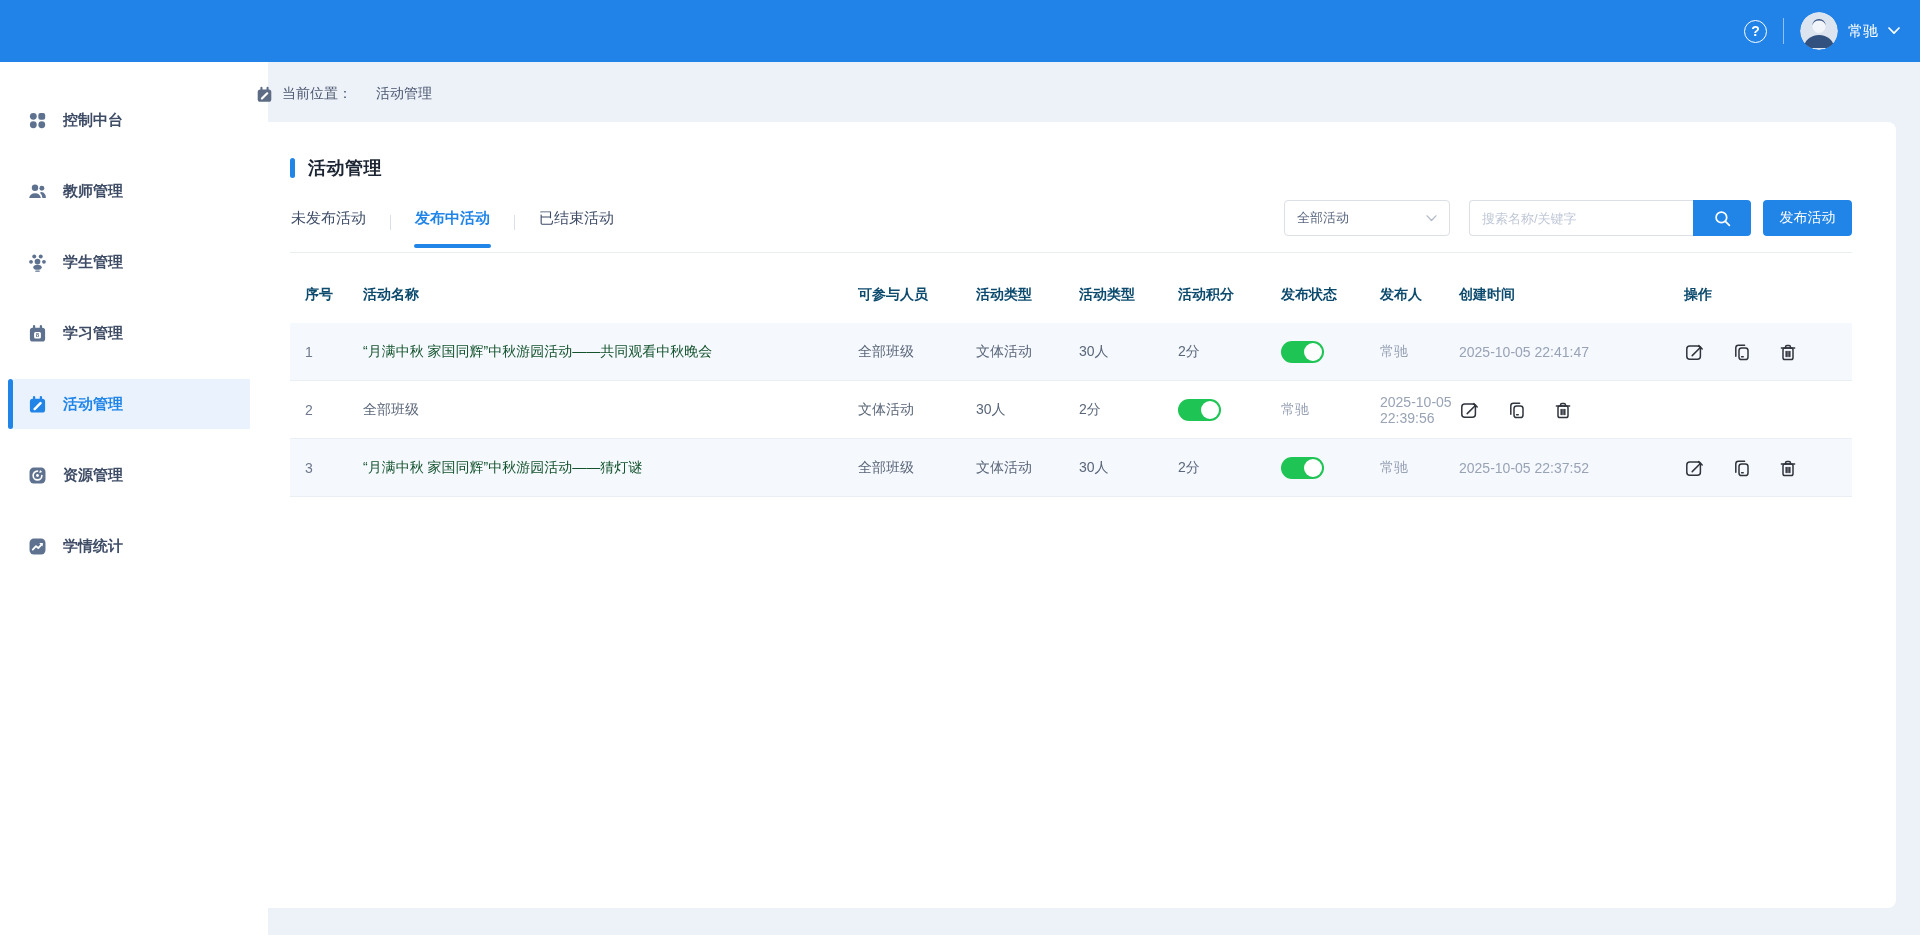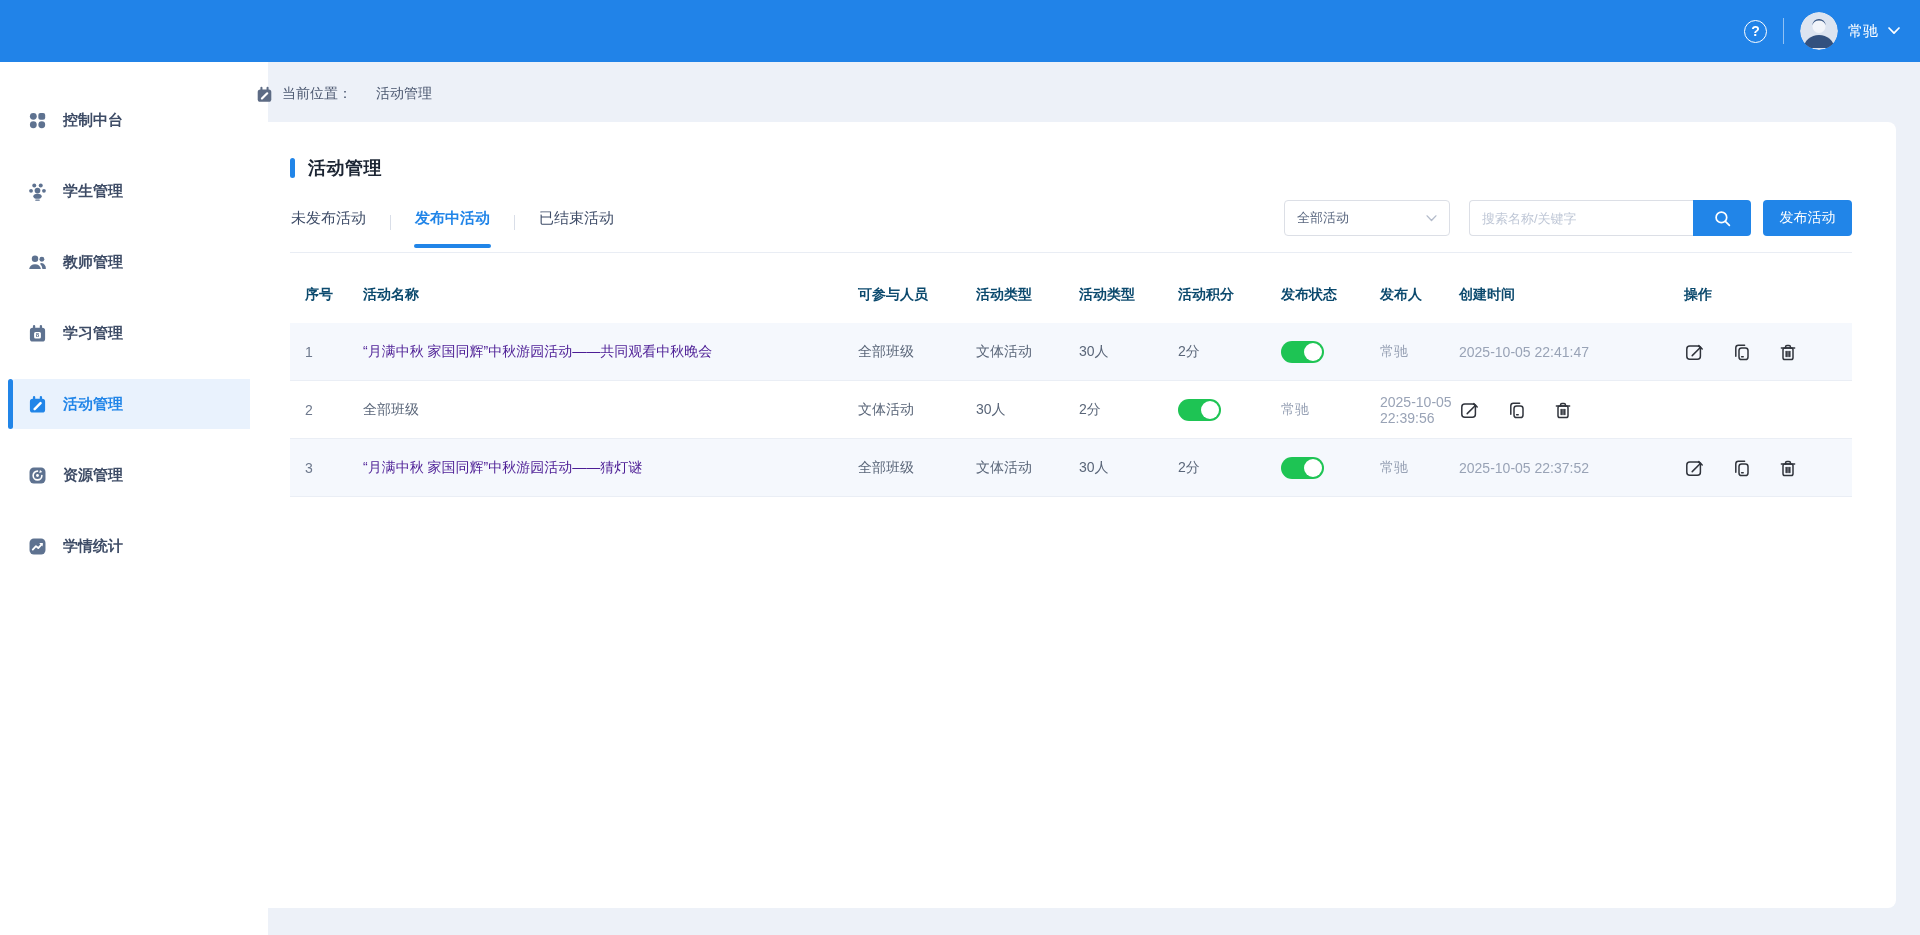--- a/index.html
+++ b/index.html
@@ -79,21 +79,21 @@
   
   .table { margin-top:13px; }
   .t-grid { display:grid;
     grid-template-columns:73px 495px 118px 103px 99px 103px 99px 79px 225px 1fr;
     align-items:center; }
   .t-head { height:57px; color:#0c4a6e; font-size:14px; font-weight:700; }
   .t-head > div:first-child, .t-row > div:first-child { padding-left:15px; }
   .t-row { height:58px; font-size:14px; color:#5a6679; border-bottom:1px solid #eaeef5; }
   .t-row.stripe { background:#f5f8fd; }
   .cell-index { color:#6e798d; }
-  .cell-name { color:#4c1d95; white-space:nowrap; overflow:hidden; }
+  .cell-name { color:#14532d; white-space:nowrap; overflow:hidden; }
   .cell-muted { color:#99a3b6; }
   .toggle { width:43px; height:22px; border-radius:11px; background:#1ec454;
     position:relative; cursor:pointer; }
   .toggle .knob { position:absolute; right:2px; top:2px; width:18px; height:18px;
     border-radius:50%; background:#fff; }
   .actions { display:flex; align-items:center; gap:27px; }
   .act-icon { width:20px; height:20px; color:#30343c; cursor:pointer; display:flex; }
   .act-icon svg { width:20px; height:20px; }
 </style>
 </head>
@@ -135,42 +135,42 @@
         <circle cx="5.6" cy="14.5" r="3.6"></circle>
         <circle cx="14.5" cy="14.5" r="3.6"></circle>
       </svg>
     </span>
     <span class="s-label">控制中台</span>
   </div>
 
   <div class="side-item">
     <span class="s-icon">
       <svg viewBox="0 0 20 20" fill="currentColor">
+        <circle cx="7.4" cy="6" r="3.4"></circle>
+        <path d="M1.2,16.8 a6.3,6 0 0 1 12.4,0 z"></path>
+        <circle cx="14.6" cy="6.6" r="2.6"></circle>
+        <path d="M14.2,10.6 a5,5.6 0 0 1 4.6,6.2 h-3.6 a8,8 0 0 0 -2.6,-5.4 q0.8,-0.7 1.6,-0.8 z"></path>
+      </svg>
+    </span>
+    <span class="s-label">教师管理</span>
+  </div>
+
+  <div class="side-item">
+    <span class="s-icon">
+      <svg viewBox="0 0 20 20" fill="currentColor">
         <circle cx="6.6" cy="3.6" r="2.1"></circle>
           <circle cx="13.4" cy="3.6" r="2.1"></circle>
         <circle cx="3.2" cy="9.3" r="2"></circle>
           <circle cx="16.8" cy="9.3" r="2"></circle>
         <circle cx="10" cy="9" r="3"></circle>
         <ellipse cx="10" cy="15" rx="4.4" ry="2.7"></ellipse>
         <rect x="7.6" y="18.4" width="4.8" height="1.4" rx="0.7"></rect>
       </svg>
     </span>
     <span class="s-label">学生管理</span>
-  </div>
-
-  <div class="side-item">
-    <span class="s-icon">
-      <svg viewBox="0 0 20 20" fill="currentColor">
-        <circle cx="7.4" cy="6" r="3.4"></circle>
-        <path d="M1.2,16.8 a6.3,6 0 0 1 12.4,0 z"></path>
-        <circle cx="14.6" cy="6.6" r="2.6"></circle>
-        <path d="M14.2,10.6 a5,5.6 0 0 1 4.6,6.2 h-3.6 a8,8 0 0 0 -2.6,-5.4 q0.8,-0.7 1.6,-0.8 z"></path>
-      </svg>
-    </span>
-    <span class="s-label">教师管理</span>
   </div>
 
   <div class="side-item">
     <span class="s-icon">
       <svg viewBox="0 0 20 20" fill="currentColor">
         <rect x="2" y="4" width="16" height="14.5" rx="3"></rect>
         <rect x="5.2" y="1" width="2.4" height="4.6" rx="1.2"></rect>
         <rect x="12.4" y="1" width="2.4" height="4.6" rx="1.2"></rect>
         <rect x="6.4" y="8.4" width="7.2" height="6.8" rx="1.6" fill="#fff"></rect>
         <text x="10" y="14" font-size="6.4" font-weight="bold" fill="currentColor" text-anchor="middle" font-family="Liberation Sans, sans-serif">8</text>

